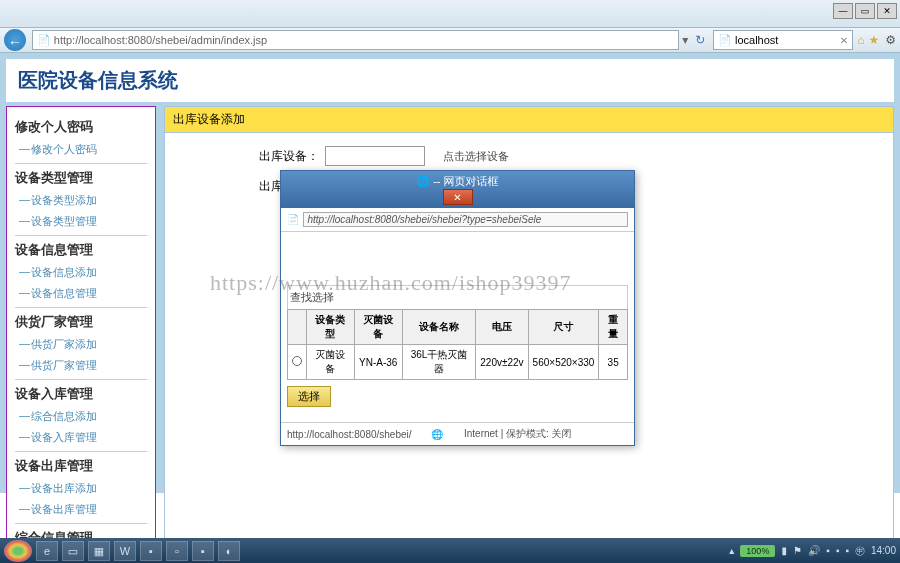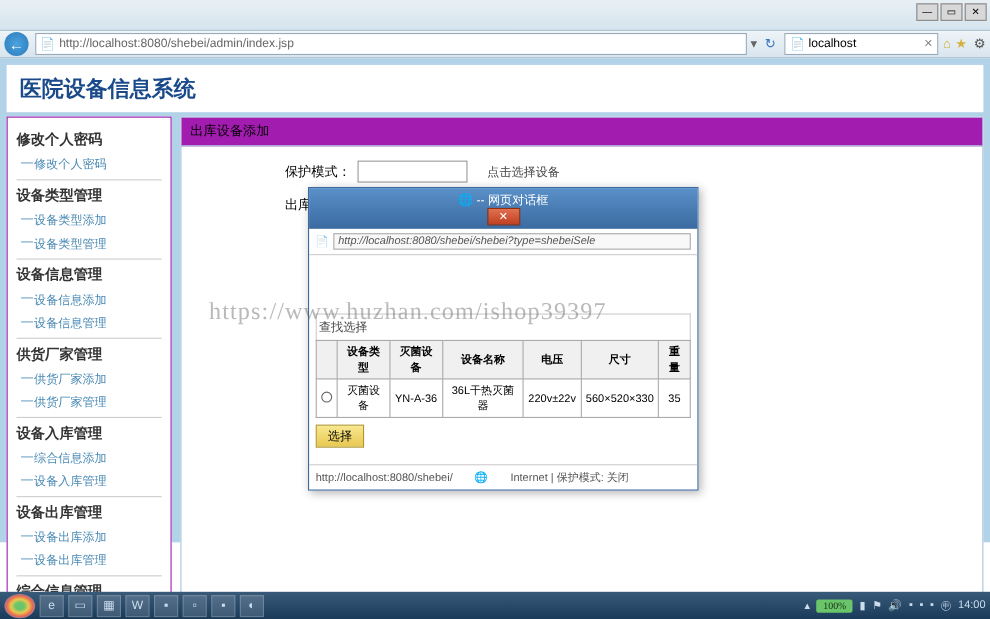--- a/index.html
+++ b/index.html
@@ -24,21 +24,21 @@
 .page { background: #b2d2e8; height: 440px; padding: 6px; }
 .app-title { color: #1a4a8a; font-size: 20px; font-weight: bold; padding: 8px 12px; background: #fff; }
 .layout { display: flex; gap: 8px; margin-top: 4px; height: 440px; }
 .sidebar { width: 150px; background: #fff; border: 1px solid #a21caf; padding: 6px 8px; position: relative; }
 .menu-group { font-size: 13px; font-weight: bold; color: #333; padding: 5px 0 3px; border-top: 1px solid #ccc; margin-top: 3px; }
 .menu-group:first-child { border-top: none; margin-top: 0; }
 .menu-item { font-size: 11px; color: #4a8ab4; padding: 3px 0 3px 16px; position: relative; cursor: pointer; }
 .menu-item::before { content: "—"; position: absolute; left: 4px; color: #4a8ab4; }
 
 .main { flex: 1; background: #fff; border: 1px solid #a8c4dc; position: relative; }
-.panel-header { background: #a21caf; border-bottom: 1px solid #a8c4dc; padding: 4px 8px; font-size: 12px; }
+.panel-header { background: #fde047; border-bottom: 1px solid #a8c4dc; padding: 4px 8px; font-size: 12px; }
 .form-row { display: flex; align-items: center; padding: 5px 0; }
 .form-label { width: 160px; text-align: right; padding-right: 6px; font-size: 12px; }
 .form-input { width: 100px; height: 20px; border: 1px solid #999; padding: 0 4px; font-size: 11px; background: #fff; }
 .hint { margin-left: 18px; font-size: 11px; color: #444; }
 
 
 .modal { position: absolute; left: 280px; top: 170px; width: 355px; background: #fff; border: 1px solid #3a6aa0; box-shadow: 2px 2px 8px rgba(0,0,0,0.3); z-index: 100; }
 .modal-title { background: linear-gradient(#5a90c8, #3a6aa0); color: #fff; padding: 3px 6px; font-size: 11px; display: flex; align-items: center; justify-content: space-between; flex-direction: column; }
 .modal-close { background: linear-gradient(#e07050, #c04020); color: #fff; width: 30px; height: 16px; font-size: 10px; text-align: center; line-height: 16px; border: 1px solid #903010; cursor: pointer; }
 .modal-url { padding: 4px 6px; font-size: 10px; color: #555; border-bottom: 1px solid #ccc; display: flex; align-items: center; gap: 4px; }
@@ -46,28 +46,28 @@
 .modal-body { padding: 6px; min-height: 190px; }
 .fieldset-label { padding: 4px 2px; font-size: 11px; color: #444; border: 1px solid #ccc; border-bottom: none; margin-top: 47px; }
 .data-table { width: 100%; border-collapse: collapse; font-size: 10px; }
 .data-table th, .data-table td { border: 1px solid #aaa; padding: 3px 4px; text-align: center; background: #fff; }
 .data-table th { background: #f0f0f0; }
 .select-btn { background: linear-gradient(#f8e890, #e8c850); border: 1px solid #b09830; padding: 2px 10px; font-size: 11px; margin-top: 6px; cursor: pointer; }
 .modal-footer { border-top: 1px solid #ccc; padding: 4px 6px; font-size: 10px; color: #555; display: flex; align-items: center; gap: 20px; }
 .radio { width: 10px; height: 10px; border: 1px solid #666; border-radius: 50%; display: inline-block; background: #fff; }
 
 
-.watermark { position: absolute; left: 190px; top: 270px; font-size: 22px; color: rgba(100,100,100,0.45); z-index: 200; font-family: Georgia, serif; letter-spacing: 1px; pointer-events: none; text-align: center; }
+.watermark { position: absolute; left: 210px; top: 270px; font-size: 22px; color: rgba(100,100,100,0.45); z-index: 200; font-family: Georgia, serif; letter-spacing: 1px; pointer-events: none; text-align: center; }
 
 
 .taskbar { position: absolute; bottom: 0; left: 0; right: 0; height: 25px; background: linear-gradient(#3a5a7a, #1a3a5a); display: flex; align-items: center; padding: 0 4px; }
 .start { width: 28px; height: 22px; background: radial-gradient(#6ac46a 20%, #e8c850 40%, #e86850 60%, #5a90d8 80%); border-radius: 50%; cursor: pointer; }
 .task-icon { width: 22px; height: 20px; margin-left: 4px; background: rgba(255,255,255,0.15); border: 1px solid rgba(255,255,255,0.2); cursor: pointer; text-align: center; line-height: 18px; font-size: 11px; color: #cde; }
 .tray { margin-left: auto; display: flex; align-items: center; gap: 6px; color: #cde; font-size: 10px; }
-.battery { background: #6ac46a; color: #103010; padding: 1px 6px; border-radius: 2px; font-size: 9px; font-family: Liberation Serif, serif; }
+.battery { background: #6ac46a; color: #103010; padding: 1px 6px; border-radius: 2px; font-size: 9px; }
 .tray-icon { font-size: 10px; color: #cde; }
 </style>
 </head>
 <body>
 
 <div class="browser-top">
   <div class="win-controls">
     <div class="win-btn">—</div>
     <div class="win-btn">▭</div>
     <div class="win-btn">✕</div>
@@ -112,21 +112,21 @@
         <div class="menu-group">设备出库管理</div>
         <div class="menu-item">设备出库添加</div>
         <div class="menu-item">设备出库管理</div>
         <div class="menu-group">综合信息管理</div>
         <div class="menu-item">综合信息添加</div>
       </div>
     <div class="main">
       <div class="panel-header">出库设备添加</div>
       <div style="padding:8px 0;">
         <div class="form-row">
-          <div class="form-label">保护模式：</div>
+          <div class="form-label">出库设备：</div>
           <input class="form-input" style="">
           <span class="hint">点击选择设备</span>
         </div>
         <div class="form-row">
           <div class="form-label">出库时间：</div>
           <input class="form-input" style="width: 115px; background: rgb(238, 238, 238);">
         </div>
       </div>
     </div>
   </div>

